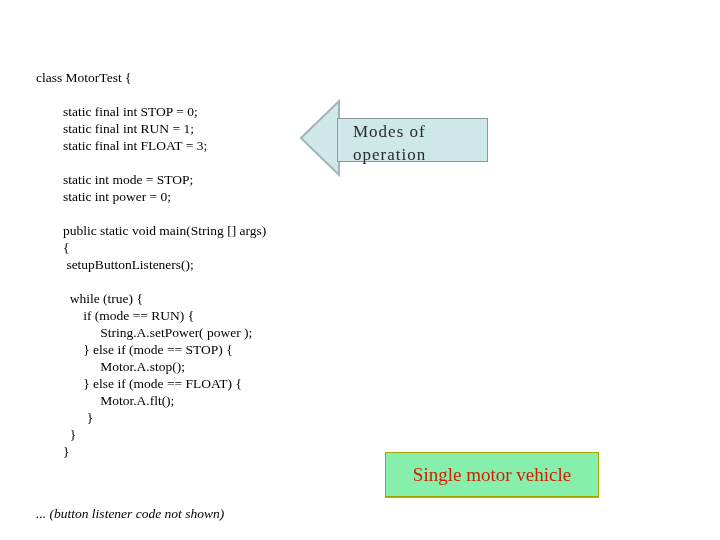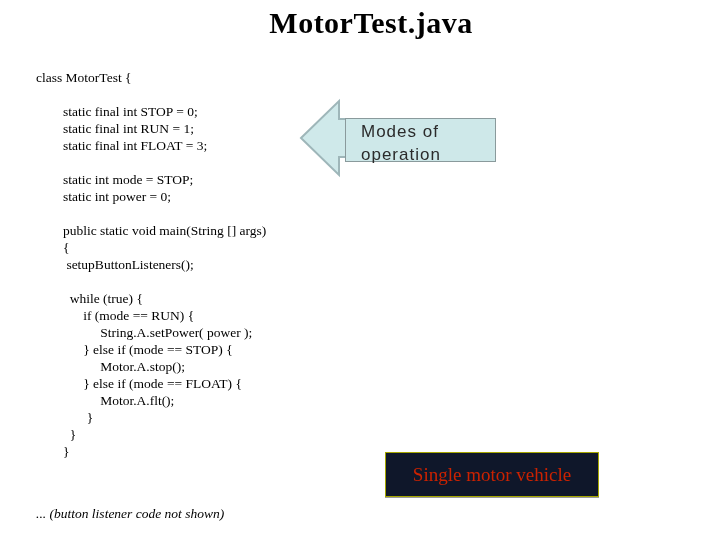--- a/index.html
+++ b/index.html
@@ -40,41 +40,39 @@
     white-space: pre;
   }
   .arrow-svg {
     position: absolute; left: 297px; top: 97px;
     width: 192px; height: 83px;
   }
   .modes-box {
     position: absolute; left: 337px; top: 118px;
     width: 151px; height: 44px; box-sizing: border-box;
     border: 1px solid #8a9a9c;
-    font-family: Liberation Sans, sans-serif;
+    font-family: Liberation Serif, serif;
     font-size: 17px; line-height: 23px; letter-spacing: 1px;
     color: #2b2b2b;
     padding: 1px 2px 0 15px;
-    margin-left: 8px;
   }
   .single-motor-box {
     position: absolute; left: 385px; top: 452px;
     width: 214px; height: 45px; box-sizing: border-box;
     border: 1px solid #a6a600;
     box-shadow: 0 1px 0 #9a9a9a;
     display: flex; align-items: center; justify-content: center;
     font-size: 19px;
   }
 </style>
 </head>
 <body style="background: rgb(255, 255, 255);">
 
 <div class="slide">
 
-  <div class="title">MotorTest.java</div>
 
   <div class="code-block">
       <div class="code-line"></div>
       <div class="code-line">class MotorTest {</div>
       <div class="code-line"></div>
       <div class="code-line">        static final int STOP = 0;</div>
       <div class="code-line">        static final int RUN = 1;</div>
       <div class="code-line">        static final int FLOAT = 3;</div>
       <div class="code-line"></div>
       <div class="code-line">        static int mode = STOP;</div>
@@ -98,19 +96,19 @@
 
 
   <svg class="arrow-svg" viewBox="0 0 192 83" xmlns="http://www.w3.org/2000/svg">
     <polygon points="4,41 42,4 42,22 189,22 189,60 42,60 42,78" fill="#cfe9ea" stroke="#9eb6b9" stroke-width="2" stroke-linejoin="miter"></polygon>
   </svg>
 
   <div class="modes-box" style="background: rgb(206, 232, 233); color: rgb(43, 43, 43);">
     <span>Modes of operation</span>
   </div>
 
-  <div class="single-motor-box" style="background: #0f172a; border-color: rgb(166, 166, 0); color: rgb(204, 34, 0);">
+  <div class="single-motor-box" style="background: #86efac; border-color: rgb(166, 166, 0); color: rgb(204, 34, 0);">
     <span>Single motor vehicle</span>
   </div>
 
   <div class="footnote">... (button listener code not shown)</div>
 
 </div>
 
 </body></html>

